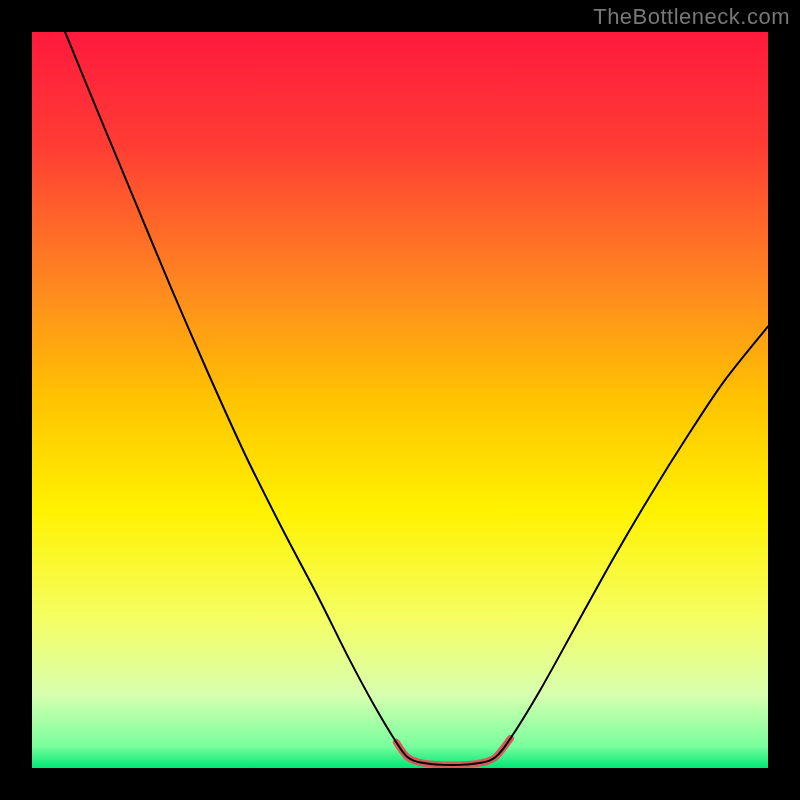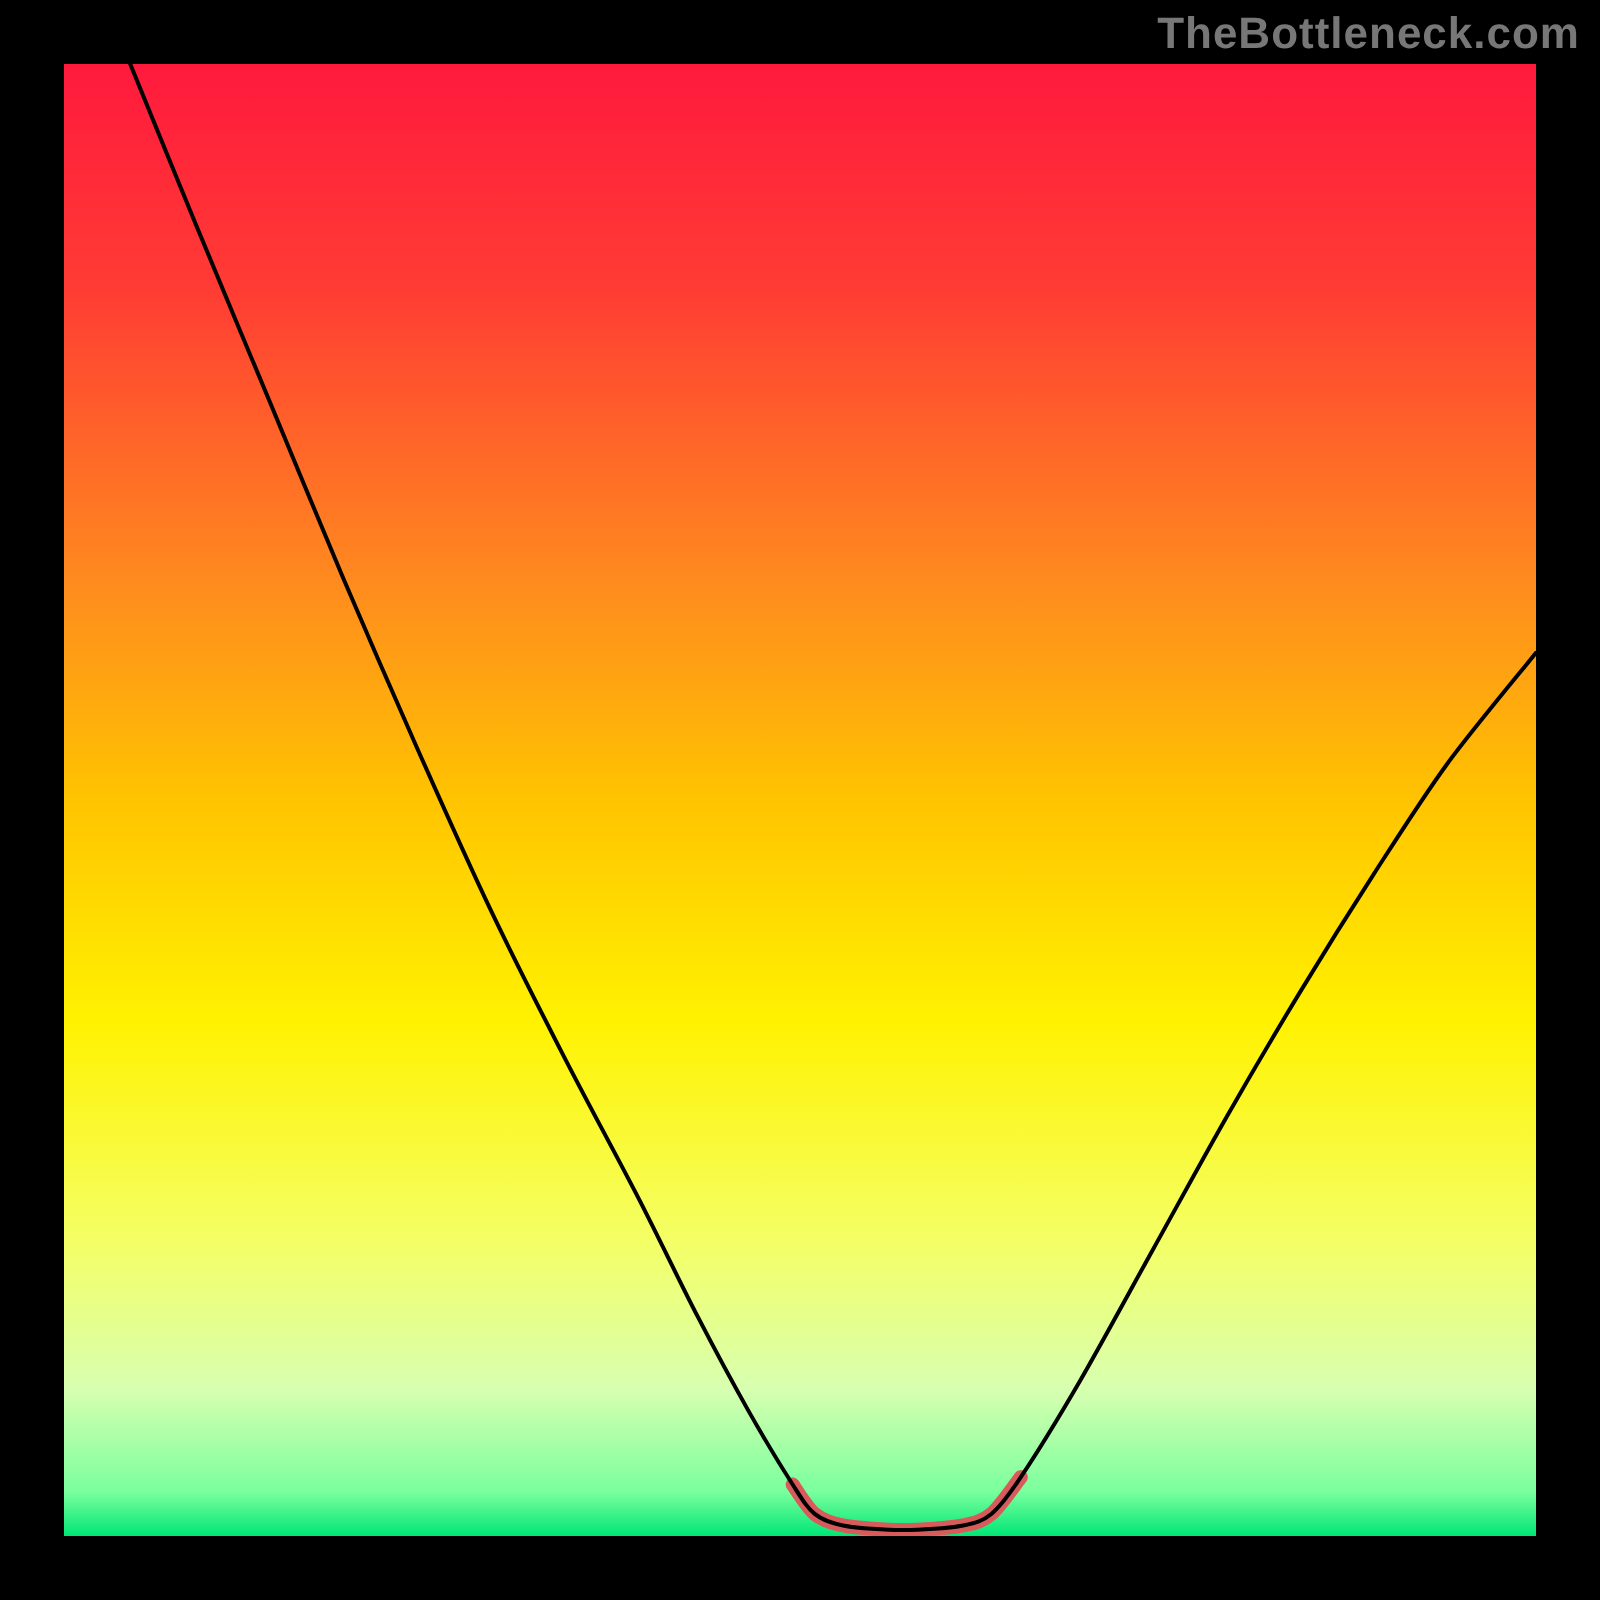--- a/index.html
+++ b/index.html
@@ -16,21 +16,21 @@
     width: 800px;
     height: 800px;
     background: #000;
   }
   .watermark {
     position: absolute;
     top: 4px;
     right: 10px;
     color: #777;
     font-size: 22px;
-    font-weight: 700;
+    font-weight: 400;
     letter-spacing: 0.5px;
     z-index: 10;
   }
   .plot-area {
     position: absolute;
     left: 32px;
     top: 32px;
     width: 736px;
     height: 736px;
   }

